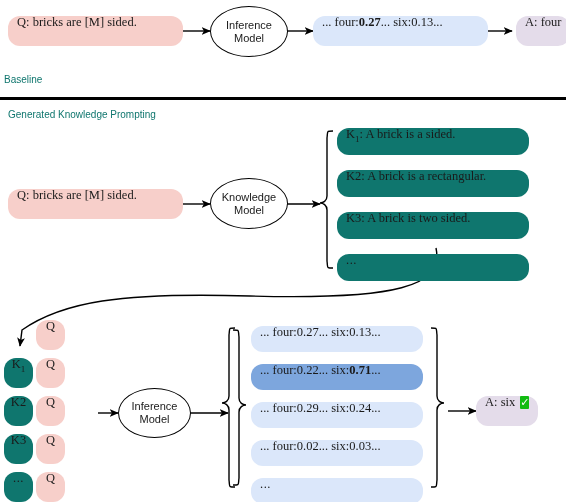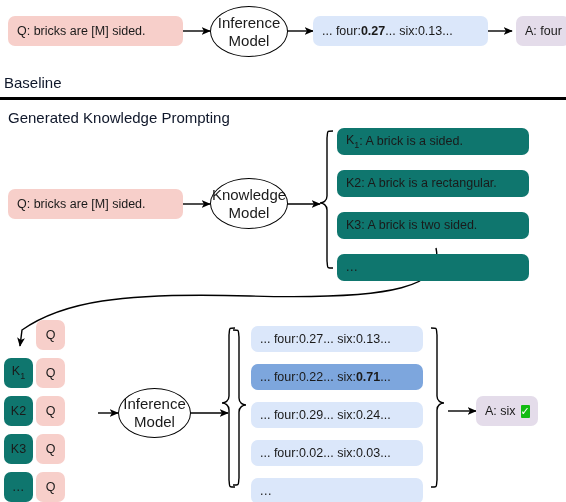--- a/index.html
+++ b/index.html
@@ -16,26 +16,26 @@
     width: 566px;
     height: 502px;
     overflow: hidden;
     background: #ffffff;
   }
 
   
   .pill {
     position: absolute;
     box-sizing: border-box;
-    border-radius: 7px;
+    border-radius: 12px;
     display: flex;
-    align-items: center;
     white-space: nowrap;
     font-size: 12.5px;
     line-height: 1;
+    font-family: Liberation Serif, serif;
   }
   .pill.pad { padding: 0 9px; }
   .pill.center { justify-content: center; }
 
   .pink   { background: #f7cfca; }
   .orange { background: #0f766e; }
   .blue   { background: #dbe7fa; }
   .blue-hi{ background: #7da6dd; }
   .purple { background: #e4dcea; }
 
@@ -43,31 +43,31 @@
   .ellipse {
     position: absolute;
     box-sizing: border-box;
     border: 1.5px solid #000;
     border-radius: 50%;
     display: flex;
     flex-direction: column;
     align-items: center;
     justify-content: center;
     background: #fff;
-    font-size: 15px;
+    font-size: 11px;
     line-height: 1.18;
     text-align: right;
   }
 
   
   .heading {
     position: absolute;
-    font-size: 15px;
+    font-size: 10px;
     line-height: 1;
-    color: #0f172a;
+    color: #0f766e;
   }
   .rule {
     position: absolute;
     background: #000;
   }
 
   
   #vec {
     position: absolute;
     left: 0;

